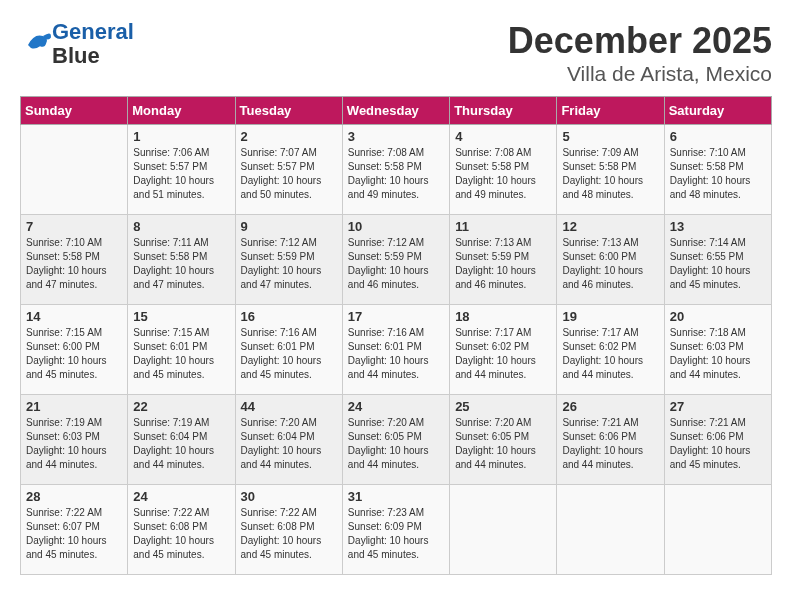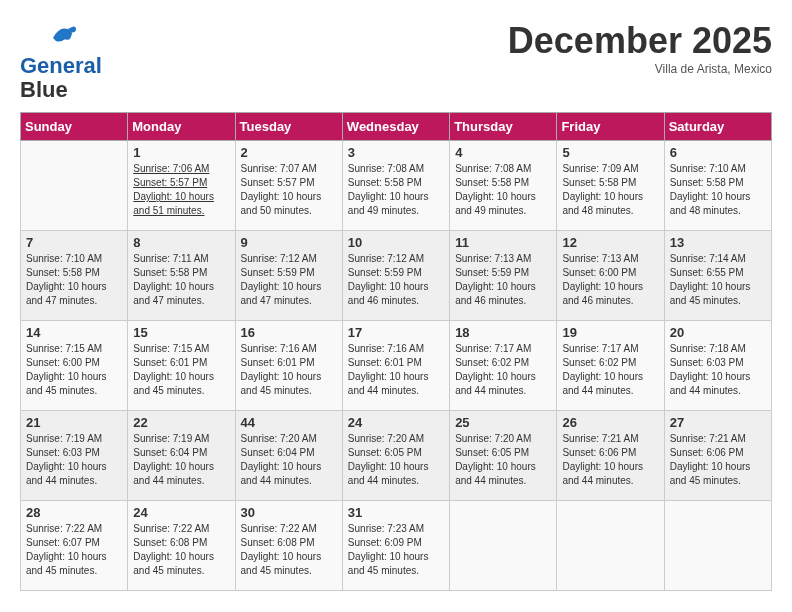--- a/index.html
+++ b/index.html
@@ -12,21 +12,20 @@
     }
     .header {
       display: flex;
       justify-content: space-between;
       align-items: flex-start;
       margin-bottom: 10px;
     }
     .logo {
       display: flex;
       align-items: center;
-      flex-direction: column;
     }
     .logo-text {
       font-size: 22px;
       font-weight: bold;
       color: #333;
       line-height: 1.1;
     }
     .logo-text span {
       color: #1a5fa8;
     }
@@ -37,21 +36,21 @@
     }
     .title-block {
       text-align: right;
     }
     .month-title {
       font-size: 36px;
       font-weight: bold;
       color: #333;
     }
     .subtitle {
-      font-size: 12px;
+      font-size: 21px;
       color: #555;
     }
     table {
       width: 100%;
       border-collapse: collapse;
       table-layout: fixed;
     }
     thead tr th {
       background-color: #be185d;
       color: #fff;
@@ -121,21 +120,21 @@
         <th>Thursday</th>
         <th>Friday</th>
         <th>Saturday</th>
       </tr>
   </thead>
   <tbody id="calendar-body">
       <tr>
         <td></td>
         <td>
           <span class="day-num">1</span>
-          <div class="day-info" style="white-space: pre-line; text-decoration: underline;">Sunrise: 7:06 AM
+          <div class="day-info" style="white-space: pre-line;">Sunrise: 7:06 AM
 Sunset: 5:57 PM
 Daylight: 10 hours
 and 51 minutes.</div>
         </td>
         <td>
           <span class="day-num">2</span>
           <div class="day-info" style="white-space: pre-line;">Sunrise: 7:07 AM
 Sunset: 5:57 PM
 Daylight: 10 hours
 and 50 minutes.</div>

